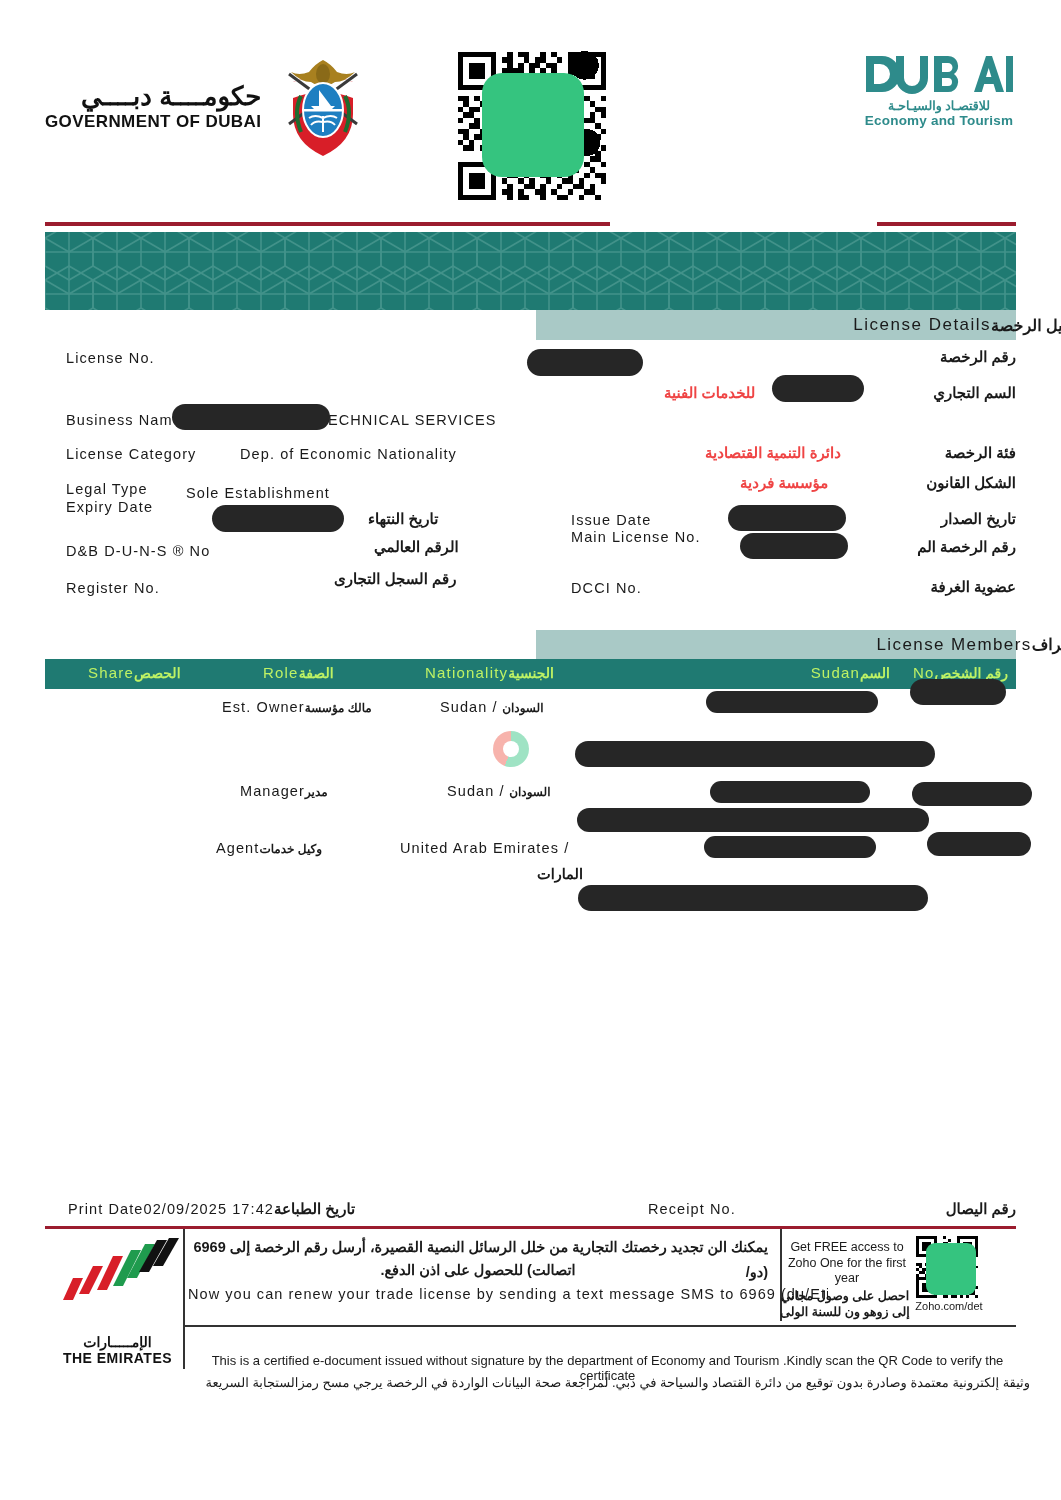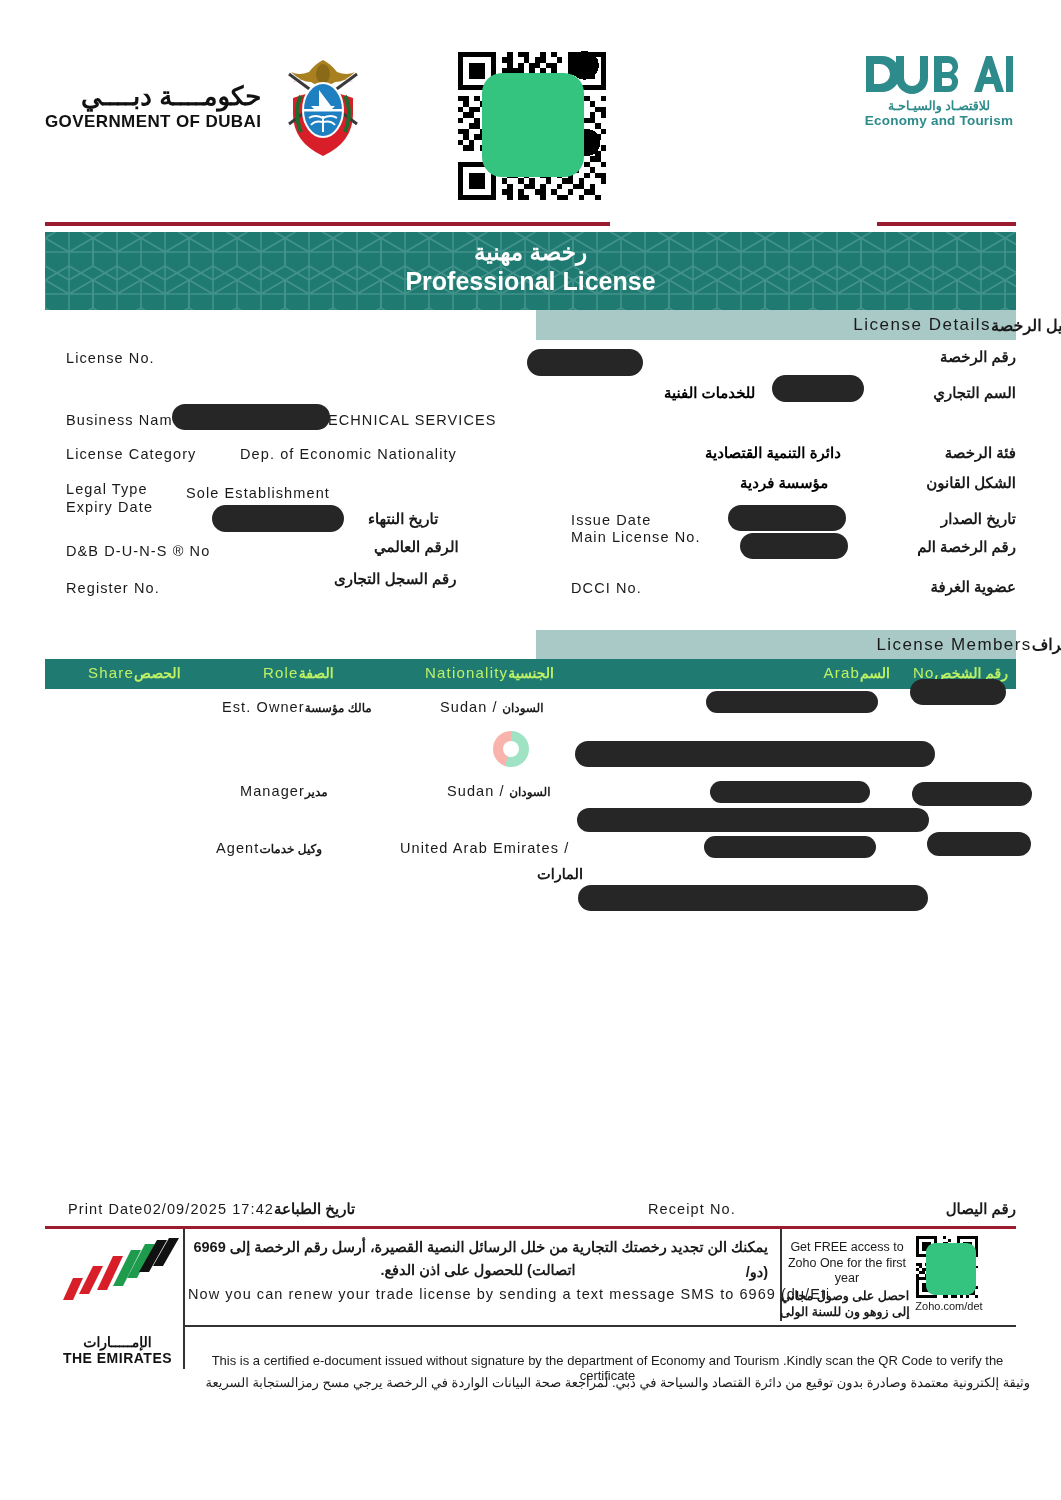--- a/index.html
+++ b/index.html
@@ -57,21 +57,21 @@
     padding-right:10px;
   }
   .sec-band .en { font-size:17px; color:#1a1a1a; letter-spacing:1.5px; }
   .sec-band .ar { font-size:16px; font-weight:bold; color:#1a1a1a; direction:rtl; margin-right:-88px; }
 
   
   .details { position:absolute; left:0; top:340px; width:1061px; height:280px; }
   .lbl-en { position:absolute; font-size:14.5px; letter-spacing:1.1px; color:#1a1a1a; white-space:nowrap; }
   .lbl-ar { position:absolute; font-size:15px; font-weight:bold; direction:rtl; color:#1a1a1a; white-space:nowrap; }
   .val-en { position:absolute; font-size:14.5px; letter-spacing:1.1px; color:#1a1a1a; white-space:nowrap; }
-  .val-ar { position:absolute; font-size:15px; font-weight:bold; direction:rtl; color:#000000; white-space:nowrap; }
+  .val-ar { position:absolute; font-size:15px; font-weight:bold; direction:rtl; color:#ef4444; white-space:nowrap; }
 
   
   .blob { position:absolute; background:#262626; border-radius:22px; }
 
   
   .members-band {
     position:absolute; left:536px; top:630px; width:480px; height:29px;
     background:#a9c9c6; display:flex; align-items:center; justify-content:flex-end; padding-right:10px;
   }
   .members-band .en { font-size:17px; letter-spacing:1.4px; color:#1a1a1a; }
@@ -380,24 +380,20 @@
             <path d="M24 -8 L24 48 M72 -8 L72 48 M24 34 L24 90 M72 34 L72 90"></path>
             <path d="M0 6 L24 20 L48 6 M48 6 L72 20 L96 6"></path>
             <path d="M0 48 L24 62 L48 48 M48 48 L72 62 L96 48"></path>
             <path d="M0 20 L48 20 M48 20 L96 20 M0 62 L48 62 M48 62 L96 62"></path>
           </g>
         </pattern>
       </defs>
       <rect width="971" height="78" fill="#1f7a72"></rect>
       <rect width="971" height="78" fill="url(#hexpat)" opacity="0.75"></rect>
     </svg>
-    <div class="banner-txt">
-      <div class="banner-ar">رخصة مهنية</div>
-      <div class="banner-en">Professional License</div>
-    </div>
   </div>
 
   <div class="sec-band" style="top:310px;">
     <span class="en">License Details</span>
     <span class="ar">تفاصيل الرخصة</span>
   </div>
 
   <div class="details">
 
     <span class="lbl-en" style="left:66px; top:10px;">License No.</span>
@@ -446,21 +442,21 @@
   <div class="members-band">
     <span class="en">License Members</span>
     <span class="ar">الطراف</span>
   </div>
 
   <div class="thead">
     <div class="th" style="right:8px;">
       <span class="en">No</span><span class="ar">رقم الشخص</span>
     </div>
     <div class="th" style="right:126px;">
-      <span class="en">Arab</span><span class="ar">السم</span>
+      <span class="en">Sudan</span><span class="ar">السم</span>
     </div>
     <div class="th" style="left:380px;">
       <span class="en">Nationality</span><span class="ar">الجنسية</span>
     </div>
     <div class="th" style="left:218px;">
       <span class="en">Role</span><span class="ar">الصفة</span>
     </div>
     <div class="th" style="left:43px;">
       <span class="en">Share</span><span class="ar">الحصص</span>
     </div>

